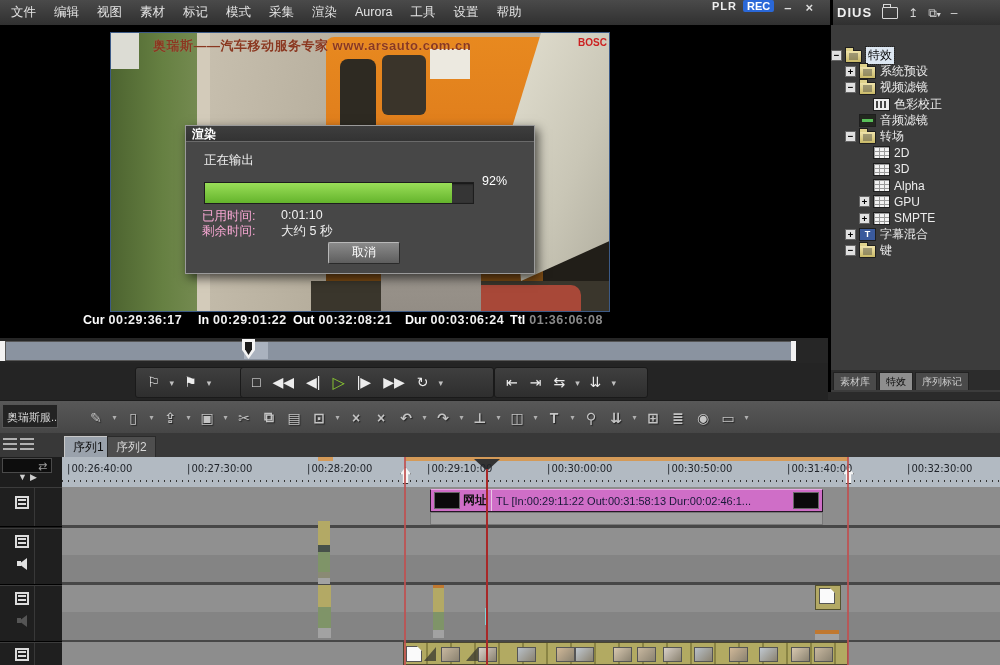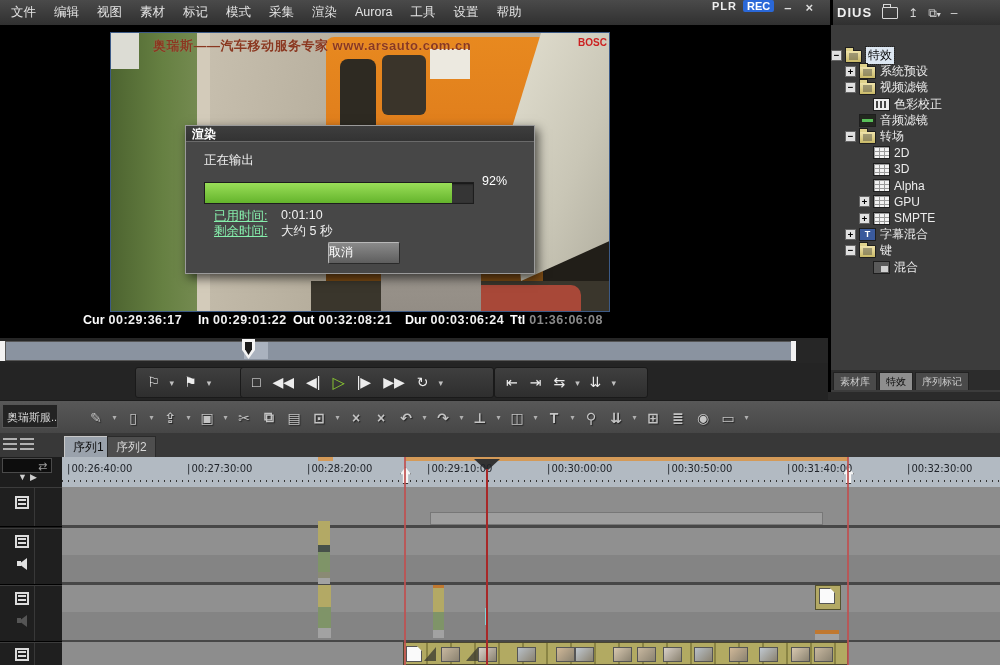--- a/index.html
+++ b/index.html
@@ -55,25 +55,25 @@
   
   #dialog{position:absolute;left:185px;top:100px;width:348px;height:147px;background:#474747;
           border:1px solid #9a9a9a;box-shadow:3px 4px 10px rgba(0,0,0,.65);}
   #dlg-title{position:absolute;left:0;top:0;width:100%;height:16px;background:linear-gradient(#3e3e3e,#333);
              border-bottom:1px solid #6a6a6a;color:#fff;font-size:12px;font-weight:bold;line-height:16px;padding-left:6px;box-sizing:border-box;}
   #dlg-status{position:absolute;left:18px;top:26px;color:#f0f0f0;font-size:12.5px;}
   #dlg-track{position:absolute;left:18px;top:56px;width:268px;height:20px;background:#353535;
              border:1px solid #1d1d1d;box-shadow:inset 1px 1px 2px #111;}
   #dlg-fill{height:100%;background:linear-gradient(#8ed44e,#5aa824);}
   #dlg-pct{position:absolute;left:296px;top:48px;color:#fff;font-size:12.5px;}
-  .dlg-lbl{position:absolute;left:28px;color:#86efac;font-size:12.5px;text-decoration:underline;}
+  .dlg-lbl{position:absolute;left:16px;color:#f9a8d4;font-size:12.5px;}
   .dlg-val{position:absolute;left:95px;color:#f0f0f0;font-size:12.5px;}
   #dlg-cancel{position:absolute;left:142px;top:116px;width:70px;height:20px;background:linear-gradient(#8a8a8a,#5e5e5e);
               border:1px solid #2a2a2a;border-top-color:#b8b8b8;border-left-color:#b8b8b8;color:#fff;
-              font-size:12px;line-height:19px;border-radius:2px;}
+              font-size:12px;text-align:center;line-height:19px;border-radius:2px;}
   
   #tcbar{position:absolute;left:0;top:286px;width:828px;height:21px;color:#fff;}
   .tc-field{position:absolute;top:2px;white-space:nowrap;font-size:12.5px;font-weight:bold;}
   .tc-lbl{color:#fff;margin-right:4px;}
   .tc-val{color:#f2f2f2;letter-spacing:.5px;}
   .tc-dim{color:#8a8a8a;}
   
   #seek{position:absolute;left:0;top:313px;width:828px;height:25px;background:#262626;}
   #seek-track{position:absolute;left:5px;top:3px;width:786px;height:18px;background:#8a93a0;border:1px solid #555;}
   .seek-cap{position:absolute;top:3px;width:5px;height:20px;background:#f2f2f2;}
@@ -369,25 +369,20 @@
         <div class="trow-item" style="padding-left: 14px;">
           <span class="exp">+</span>
           <span class="ic ic-title"></span>
           <span class="tree-lbl">字幕混合</span>
         </div>
         <div class="trow-item" style="padding-left: 14px;">
           <span class="exp">−</span>
           <span class="ic ic-folder"></span>
           <span class="tree-lbl">键</span>
         </div>
-        <div class="trow-item" style="padding-left: 28px;">
-          <span class="exp-sp"></span>
-          <span class="ic ic-mix"></span>
-          <span class="tree-lbl">混合</span>
-        </div>
       </div>
     <div id="panel-tabs">
       <span class="p-tab" style="max-width:44px">素材库</span>
       <span class="p-tab active">特效</span>
       <span class="p-tab">序列标记</span>
     </div>
   </div>
 
   <div id="toolbar">
     <div id="prj">奥瑞斯服...</div>
@@ -483,20 +478,27 @@
         <div class="trow" style="top:0;height:38px;background:#8d8d8d"></div>
         <div class="tdiv" style="top:38px;height:3px"></div>
         <div class="trow" style="top:41px;height:27px;background:#909090"></div>
         <div class="trow" style="top:68px;height:27px;background:#848484"></div>
         <div class="tdiv" style="top:95px;height:3px"></div>
         <div class="trow" style="top:98px;height:27px;background:#909090"></div>
         <div class="trow" style="top:125px;height:28px;background:#848484"></div>
         <div class="tdiv" style="top:153px;height:2px"></div>
         <div class="trow" style="top:155px;height:23px;background:#8d8d8d"></div>
 
+        <div id="clip">
+          <span class="clip-thumb"></span>
+          <span id="clip-name">网址</span>
+          <span id="clip-sep"></span>
+          <span id="clip-info">TL [In:00:29:11:22 Out:00:31:58:13 Dur:00:02:46:1...</span>
+          <span class="clip-thumb"></span>
+        </div>
         <div id="clip-under"></div>
 
         <div class="slice" style="left:256px;top:34px;width:12px;height:24px;background:#b3a965"></div>
         <div class="slice" style="left:256px;top:58px;width:12px;height:7px;background:#47514a"></div>
         <div class="slice" style="left:256px;top:65px;width:12px;height:20px;background:#7f9468"></div>
         <div class="slice" style="left:256px;top:85px;width:12px;height:6px;background:#8a8a74"></div>
         <div class="slice" style="left:256px;top:91px;width:12px;height:6px;background:#a2a2a2"></div>
         <div class="slice" style="left:256px;top:98px;width:13px;height:22px;background:#b3a965"></div>
         <div class="slice" style="left:256px;top:120px;width:13px;height:21px;background:#7f9468"></div>
         <div class="slice" style="left:256px;top:141px;width:13px;height:10px;background:#a2a2a2"></div>

